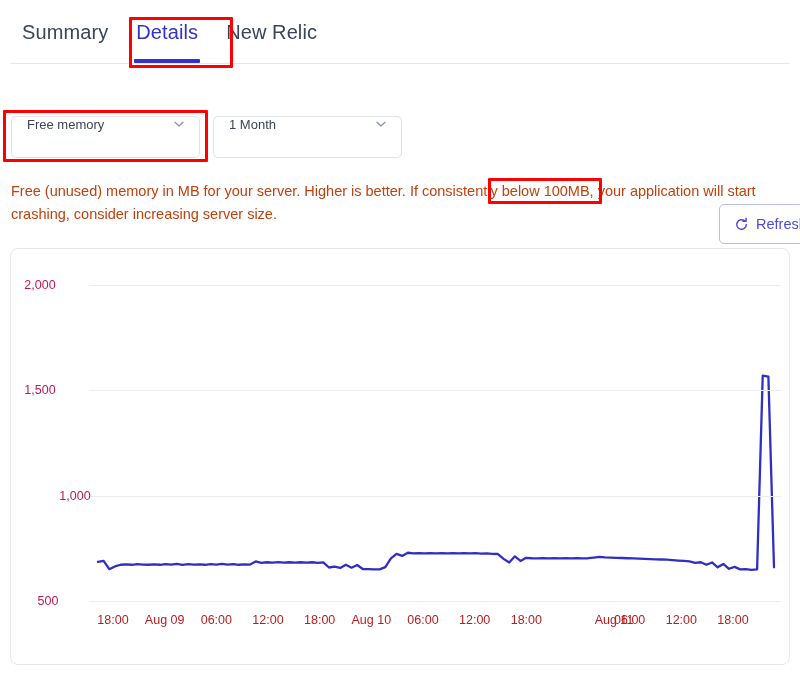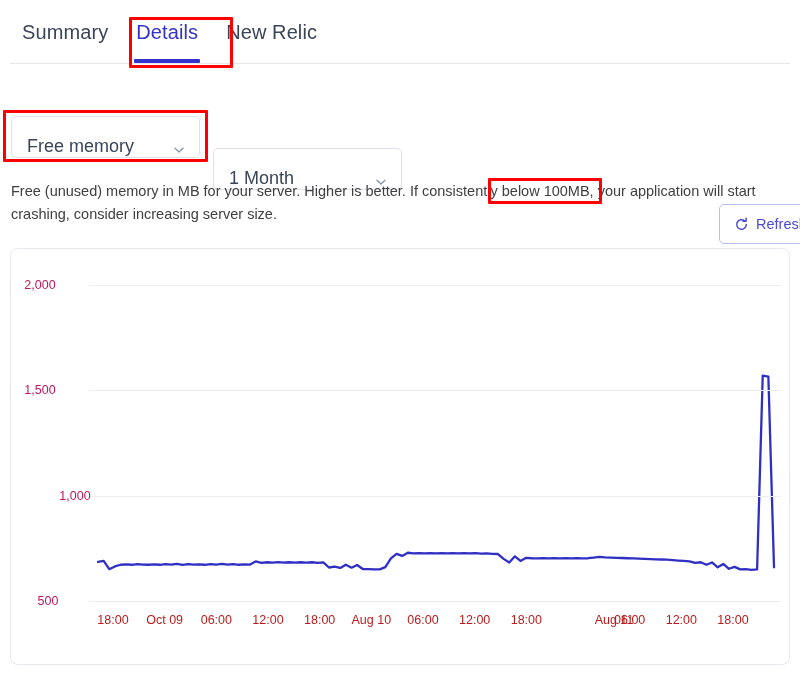--- a/index.html
+++ b/index.html
@@ -60,29 +60,29 @@
     left: 0; top: 88px;
     width: 800px; height: 70px;
   }
   .select {
     position: absolute;
     height: 42px;
     background: #ffffff;
     border: 1px solid #dfe2e8;
     border-radius: 5px;
     display: flex;
-    align-items: flex-end;
+    align-items: flex-start;
     justify-content: space-between;
     padding: 0 13px 0 15px;
-    font-size: 18px;
+    font-size: 13px;
     color: #3b4559;
     cursor: pointer;
   }
   #select-metric { left: 11px; top: 28px; width: 189px; }
-  #select-range  { left: 213px; top: 28px; width: 189px; margin-top: 32px; }
+  #select-range  { left: 213px; top: 28px; width: 189px; }
   .chev {
     width: 14px; height: 14px;
     flex: 0 0 auto;
     margin-left: 8px;
   }
   .chev svg { display: block; }
 
   .refresh-btn {
     position: absolute;
     left: 719px; top: 116px;
@@ -103,21 +103,21 @@
   }
   .refresh-ico { width: 15px; height: 15px; flex: 0 0 auto; }
 
   
   .desc {
     position: absolute;
     left: 11px; top: 180px;
     width: 760px;
     font-size: 14.5px;
     line-height: 23px;
-    color: #404040;
+    color: #c2410c;
   }
 
   
   .chart-card {
     position: absolute;
     left: 10px; top: 248px;
     width: 780px; height: 417px;
     background: #ffffff;
     border: 1px solid #e6e8ed;
     border-radius: 8px;
@@ -213,21 +213,21 @@
         </svg>
     <div class="gridline" style="left: 78px; width: 692px; top: 352px;"></div>
         <div class="ylabel" style="top: 352px; right: 706px; width: 70px;">500</div>
         <div class="gridline" style="left: 78px; width: 692px; top: 246.667px;"></div>
         <div class="ylabel" style="top: 246.667px; right: 679px; width: 70px;">1,000</div>
         <div class="gridline" style="left: 78px; width: 692px; top: 141.333px;"></div>
         <div class="ylabel" style="top: 141.333px; right: 714px; width: 70px;">1,500</div>
         <div class="gridline" style="left: 78px; width: 692px; top: 36px;"></div>
         <div class="ylabel" style="top: 36px; right: 714px; width: 70px;">2,000</div>
         <div class="xlabel" style="left: 102px; top: 364px;">18:00</div>
-        <div class="xlabel" style="left: 153.667px; top: 364px;">Oct 09</div>
+        <div class="xlabel" style="left: 153.667px; top: 364px;">Aug 09</div>
         <div class="xlabel" style="left: 205.333px; top: 364px;">06:00</div>
         <div class="xlabel" style="left: 257px; top: 364px;">12:00</div>
         <div class="xlabel" style="left: 308.667px; top: 364px;">18:00</div>
         <div class="xlabel" style="left: 360.333px; top: 364px;">Aug 10</div>
         <div class="xlabel" style="left: 412px; top: 364px;">06:00</div>
         <div class="xlabel" style="left: 463.667px; top: 364px;">12:00</div>
         <div class="xlabel" style="left: 515.333px; top: 364px;">18:00</div>
         <div class="xlabel" style="left: 567px; top: 364px; margin-left: 36px;">Aug 11</div>
         <div class="xlabel" style="left: 618.667px; top: 364px;">06:00</div>
         <div class="xlabel" style="left: 670.333px; top: 364px;">12:00</div>

